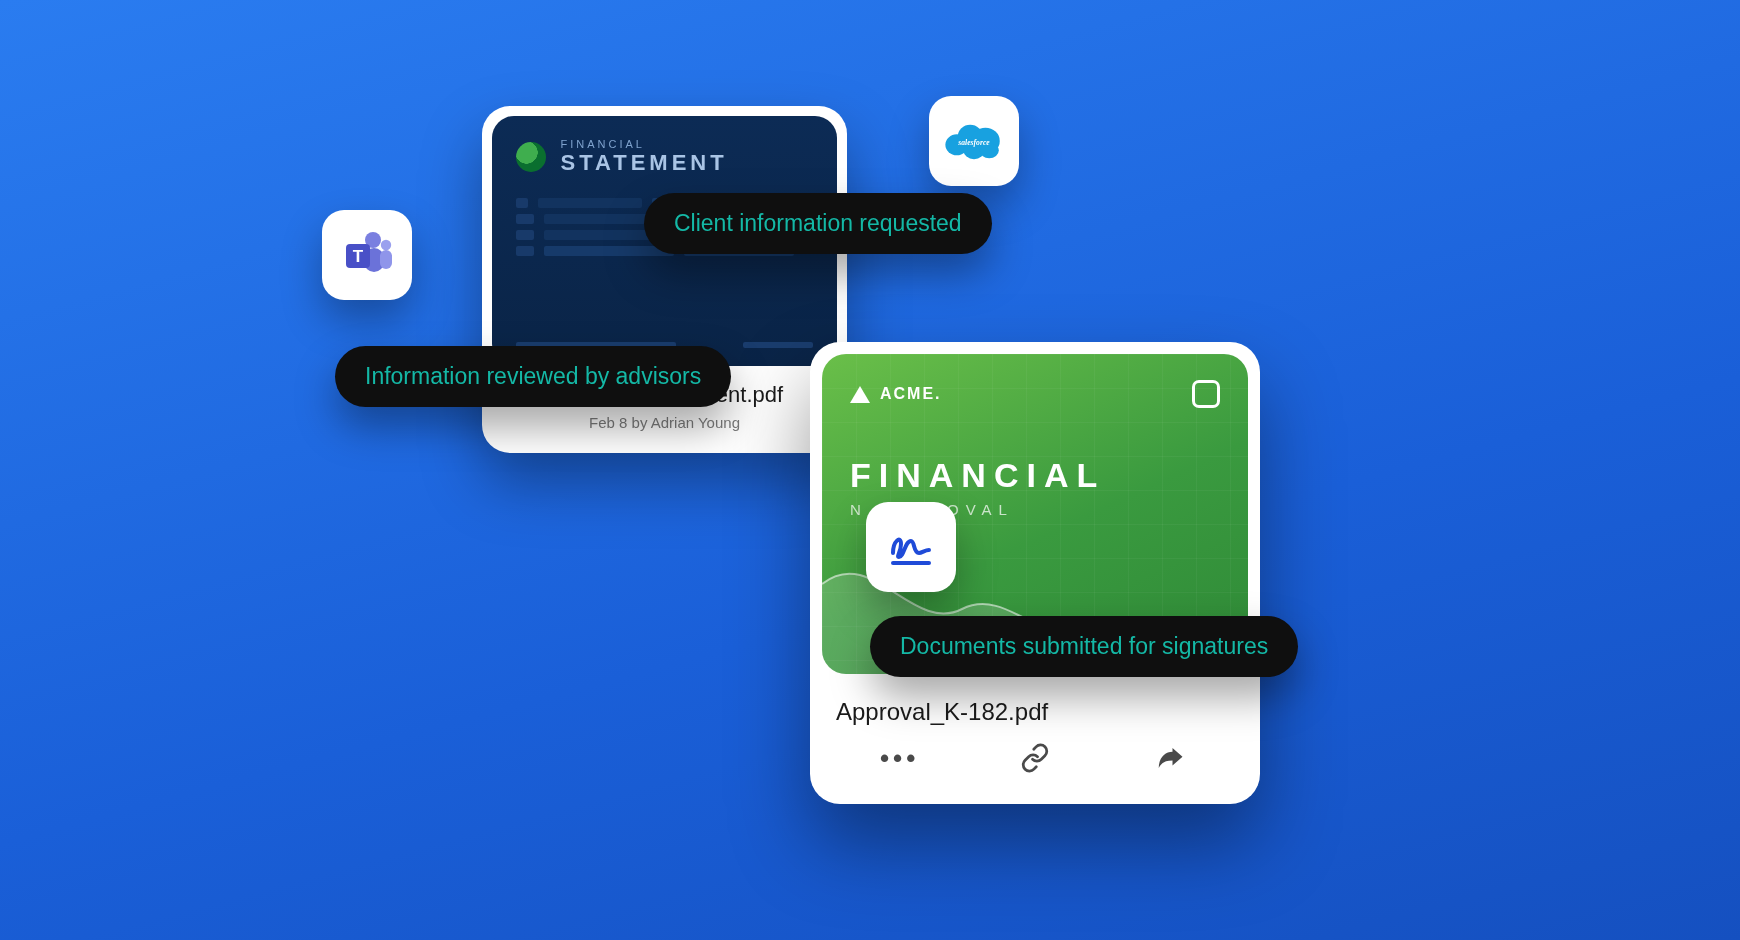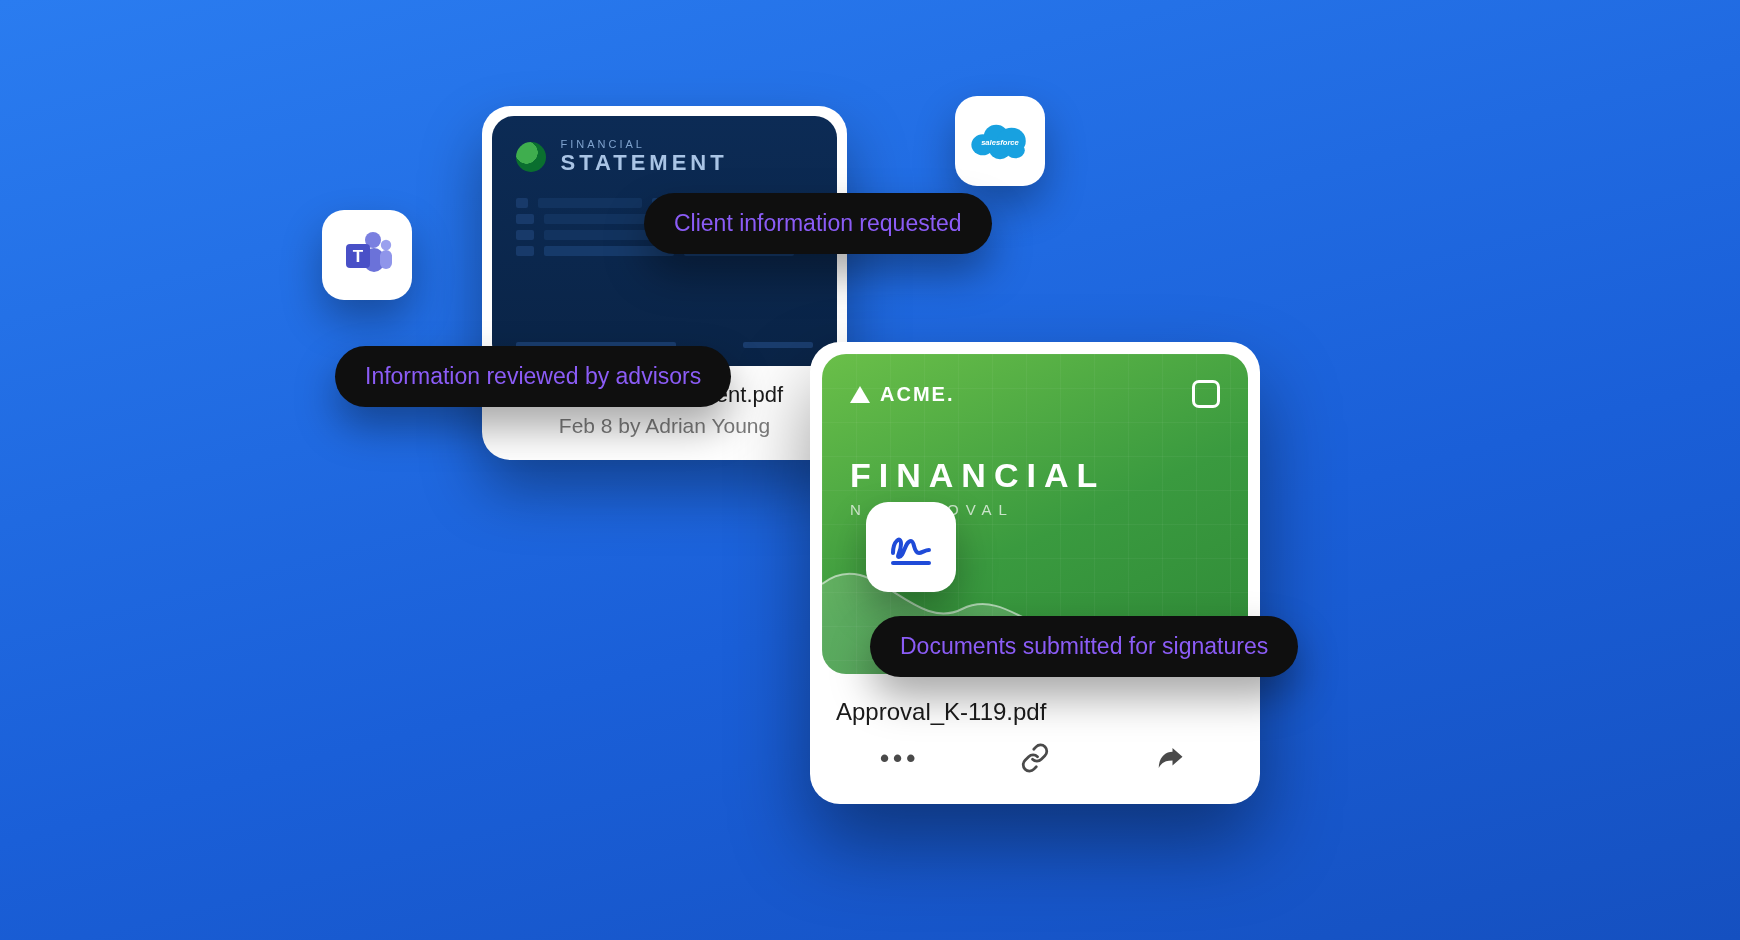--- a/index.html
+++ b/index.html
@@ -42,21 +42,21 @@
   .c1-row { display:flex; align-items:center; gap:10px; margin-bottom:6px; }
   .c1-row .lab { width:18px; height:10px; background:#183a6a; border-radius:2px; }
   .bar { height:10px; border-radius:2px; }
   .b1 { width: 160px; background:#12335f; } .b2{width:130px;background:#163a6a;} .b3{width:100px;background:#183c6e;}
   .b4 { width: 140px; background:#12335f; } .b5{width:110px;background:#163a6a;}
   .c1-foot{ position:absolute; bottom:18px; left:24px; right:24px; display:flex; justify-content:space-between; }
   .faint { height:6px; background:#1a3d6e; border-radius:2px; }
   .faint.l{width:160px;} .faint.r{width:70px;}
   .card1-caption { text-align:center; padding-top:16px; }
   .card1-filename { font-size:22px; color:#1b1b1b; font-weight:500; }
-  .card1-meta { font-size:21px; color:#7c7c7c; margin-top:6px; }
+  .card1-meta { font-size:15px; color:#7c7c7c; margin-top:6px; }
 
   
   .card2 {
     position: absolute;
     left: 810px; top: 342px;
     width: 450px;
     background:#fff;
     border-radius: 30px;
     box-shadow: 0 40px 80px rgba(0,0,0,.40);
     padding: 12px 12px 18px;
@@ -68,41 +68,41 @@
     position:relative; overflow:hidden; color:#fff;
     padding:26px 28px;
   }
   .grid-overlay{position:absolute;inset:0;background-image:
     linear-gradient(rgba(255,255,255,.10) 1px,transparent 1px),
     linear-gradient(90deg,rgba(255,255,255,.10) 1px,transparent 1px);
     background-size:34px 34px; opacity:.45;}
   .acme-row{display:flex;align-items:center;justify-content:space-between;position:relative;z-index:2;}
   .acme-left{display:flex;align-items:center;gap:10px;}
   .acme-tri{width:0;height:0;border-left:10px solid transparent;border-right:10px solid transparent;border-bottom:17px solid #fff;}
-  .acme-name{font-size:20px;letter-spacing:2px;font-weight:600;text-align:center;}
+  .acme-name{font-size:16px;letter-spacing:2px;font-weight:600;text-align:center;}
   .check-box{width:28px;height:28px;border:3px solid #fff;border-radius:7px;}
   .c2-title{position:relative;z-index:2;margin-top:48px;}
   .c2-word{font-size:34px;letter-spacing:8px;font-weight:700;color:#fff;}
   .c2-sub{font-size:15px;letter-spacing:7px;color:rgba(255,255,255,.72);margin-top:6px;}
   .chartline{position:absolute;left:0;right:0;bottom:0;height:160px;}
   .card2-filename{font-size:24px;color:#1b1b1b;font-weight:500;text-align:left;padding:24px 14px 6px;}
   .card2-actions{display:flex;justify-content:space-around;align-items:center;padding:6px 10px 8px;}
   .act{width:56px;height:40px;display:flex;align-items:center;justify-content:center;color:#4a4a4a;}
 
   
-  .pill{position:absolute;background:#0f0f0f;color:#8b5cf6;font-size:23px;
+  .pill{position:absolute;background:#0f0f0f;color:#14b8a6;font-size:23px;
     padding:17px 30px;border-radius:999px;box-shadow:0 20px 40px rgba(0,0,0,.35);white-space:nowrap;z-index:30;}
   .pill1{left:644px;top:193px;}
   .pill2{left:335px;top:346px;}
   .pill3{left:870px;top:616px;}
 
   
   .app-badge{position:absolute;width:90px;height:90px;background:#fff;border-radius:22px;
     box-shadow:0 20px 40px rgba(0,0,0,.30);display:flex;align-items:center;justify-content:center;z-index:20;}
-  .badge-sf{left:955px;top:96px;}
+  .badge-sf{left:929px;top:96px;font-family:Liberation Serif, serif;}
   .badge-teams{left:322px;top:210px;}
   .badge-sign{left:866px;top:502px;}
 
   
   .sf-cloud{width:62px;height:42px;position:relative;}
   .sf-cloud svg{width:100%;height:100%;}
   
   .teams{width:54px;height:54px;position:relative;}
   
   .sign{width:56px;height:56px;color:#1f4bd8;}
@@ -168,21 +168,21 @@
       </div>
       <div class="c2-title">
         <div class="c2-word">FINANCIAL</div>
         <div class="c2-sub">N APPROVAL</div>
       </div>
       <svg class="chartline" viewBox="0 0 430 160" preserveAspectRatio="none">
         <path d="M0,70 C50,30 90,120 140,95 C190,70 230,150 290,115 C340,85 380,140 430,100 L430,160 L0,160 Z" fill="rgba(255,255,255,.17)"></path>
         <path d="M0,70 C50,30 90,120 140,95 C190,70 230,150 290,115 C340,85 380,140 430,100" fill="none" stroke="rgba(255,255,255,.55)" stroke-width="2"></path>
       </svg>
     </div>
-    <div class="card2-filename">Approval_K-119.pdf</div>
+    <div class="card2-filename">Approval_K-182.pdf</div>
     <div class="card2-actions">
       <div class="act">
         <span class="more-dots">•••</span>
       </div>
       <div class="act">
         <svg width="30" height="30" viewBox="0 0 24 24" fill="none" stroke="currentColor" stroke-width="2.2" stroke-linecap="round">
           <path d="M10 13a5 5 0 0 0 7.07 0l2.83-2.83a5 5 0 1 0-7.07-7.07L11 5"></path>
           <path d="M14 11a5 5 0 0 0-7.07 0L4.1 13.83a5 5 0 1 0 7.07 7.07L13 19"></path>
         </svg>
       </div>

